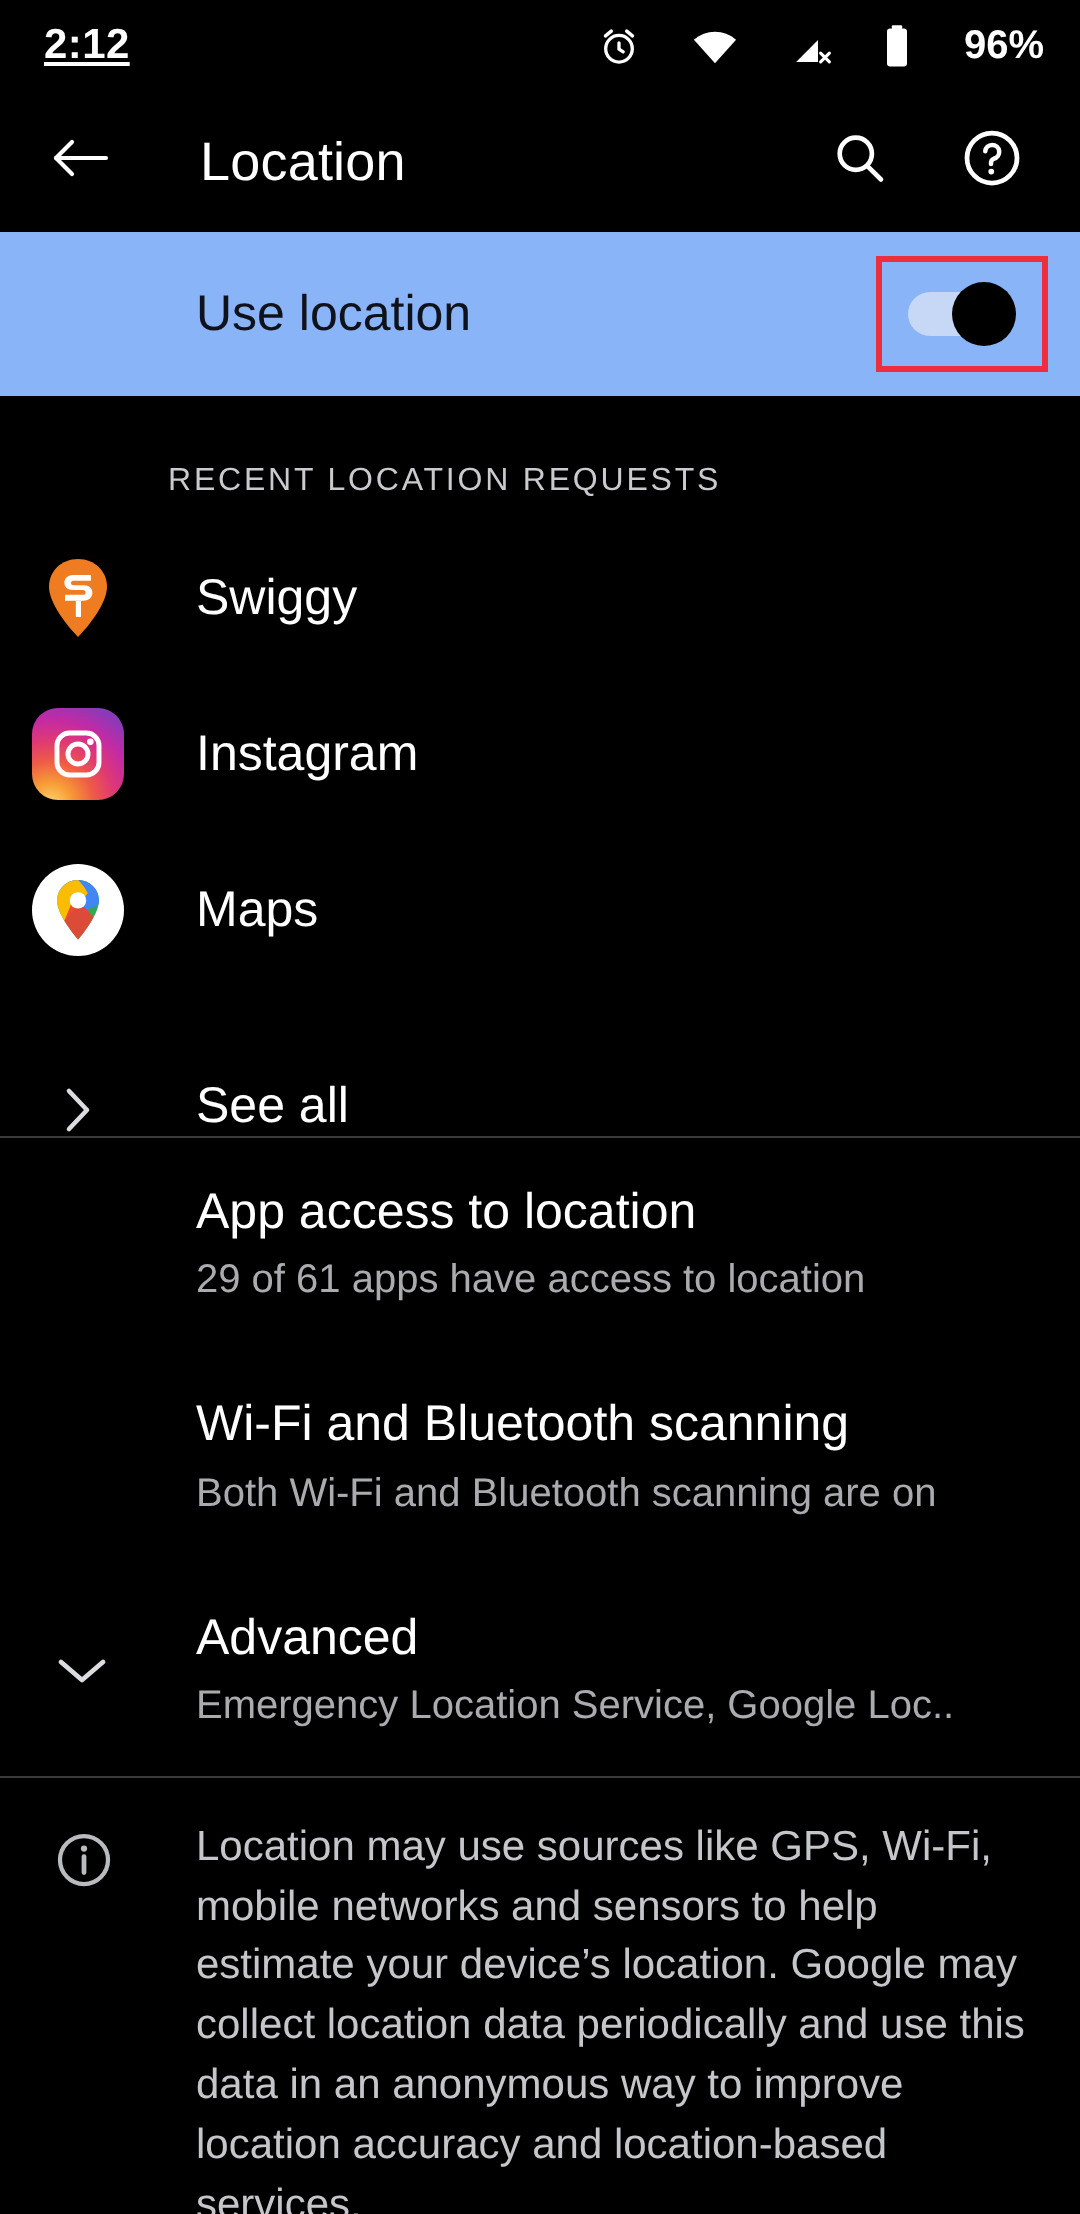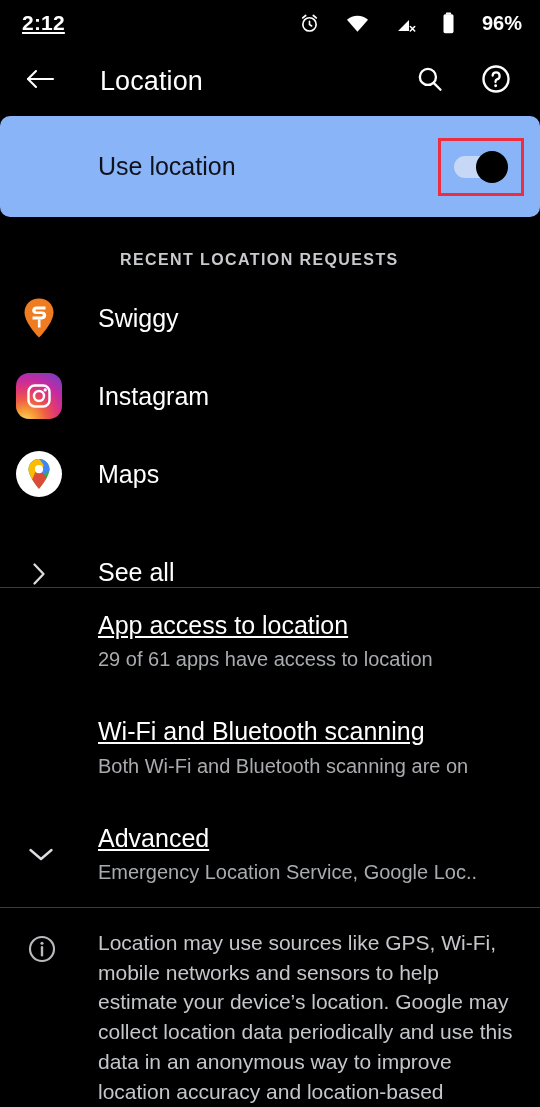--- a/index.html
+++ b/index.html
@@ -71,26 +71,25 @@
   .app-bar .icon-btn {
     width: 44px; height: 44px;
     display: flex; align-items: center; justify-content: center;
     cursor: pointer;
     margin-left: 22px;
   }
 
   
   .use-location-row {
     position: relative;
-    height: 101px;
+    height: 82px;
     background: #8ab4f8;
     display: flex;
     align-items: center;
     padding: 0 22px 0 98px;
-    border-radius: 10px;
   }
   .use-location-label {
     font-size: 25px;
     color: #10121b;
     font-weight: 400;
   }
   .toggle-wrap {
     position: absolute;
     right: 16px;
     top: 50%;
@@ -123,25 +122,25 @@
     right: 0;
     transform: translateY(-50%);
     width: 32px;
     height: 32px;
     border-radius: 50%;
     background: #000000;
   }
 
   
   .section-header {
-    padding: 34px 0 10px 120px;
+    padding: 34px 0 10px 84px;
     font-size: 16px;
     letter-spacing: 1.4px;
     color: #c9cace;
-    font-weight: 700;
+    font-weight: 400;
   }
 
   
   .app-row {
     height: 78px;
     display: flex;
     align-items: center;
     padding-left: 16px;
     cursor: pointer;
   }
@@ -201,21 +200,20 @@
   
   .setting-row {
     padding: 22px 30px 22px 98px;
     cursor: pointer;
     position: relative;
   }
   .setting-row .s-title {
     font-size: 25px;
     color: #ffffff;
     line-height: 1.25;
-    text-decoration: underline;
   }
   .setting-row .s-sub {
     font-size: 20px;
     color: #a9abaf;
     margin-top: 5px;
     line-height: 1.3;
     white-space: nowrap;
   }
   .setting-row.advanced .chev-down {
     position: absolute;

